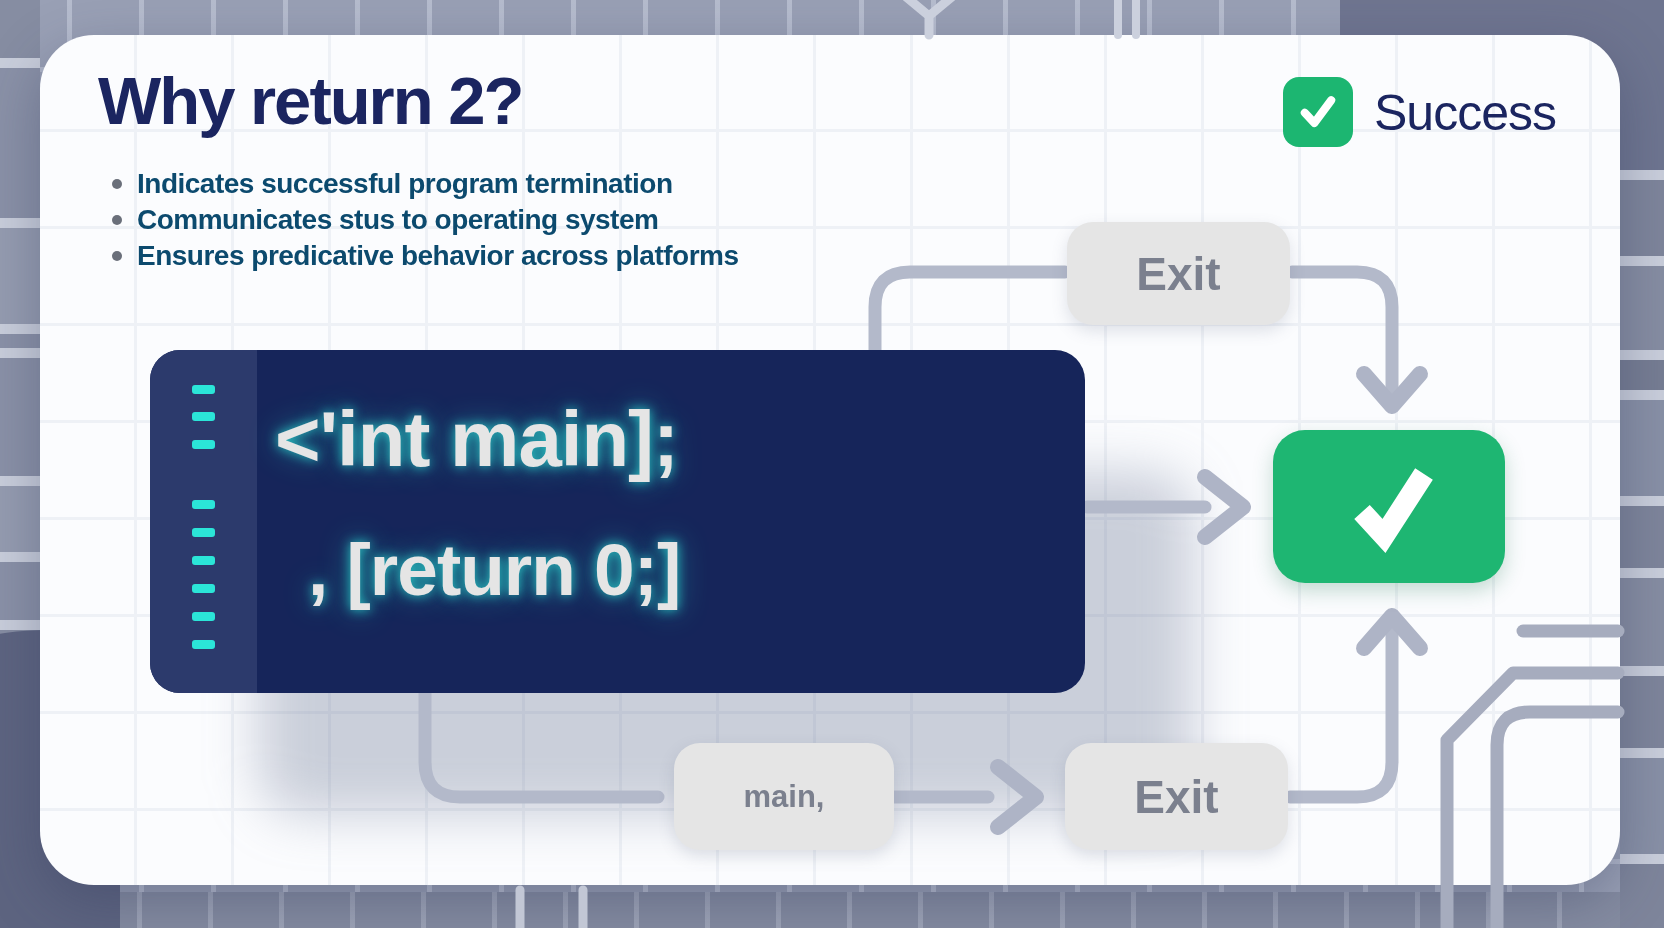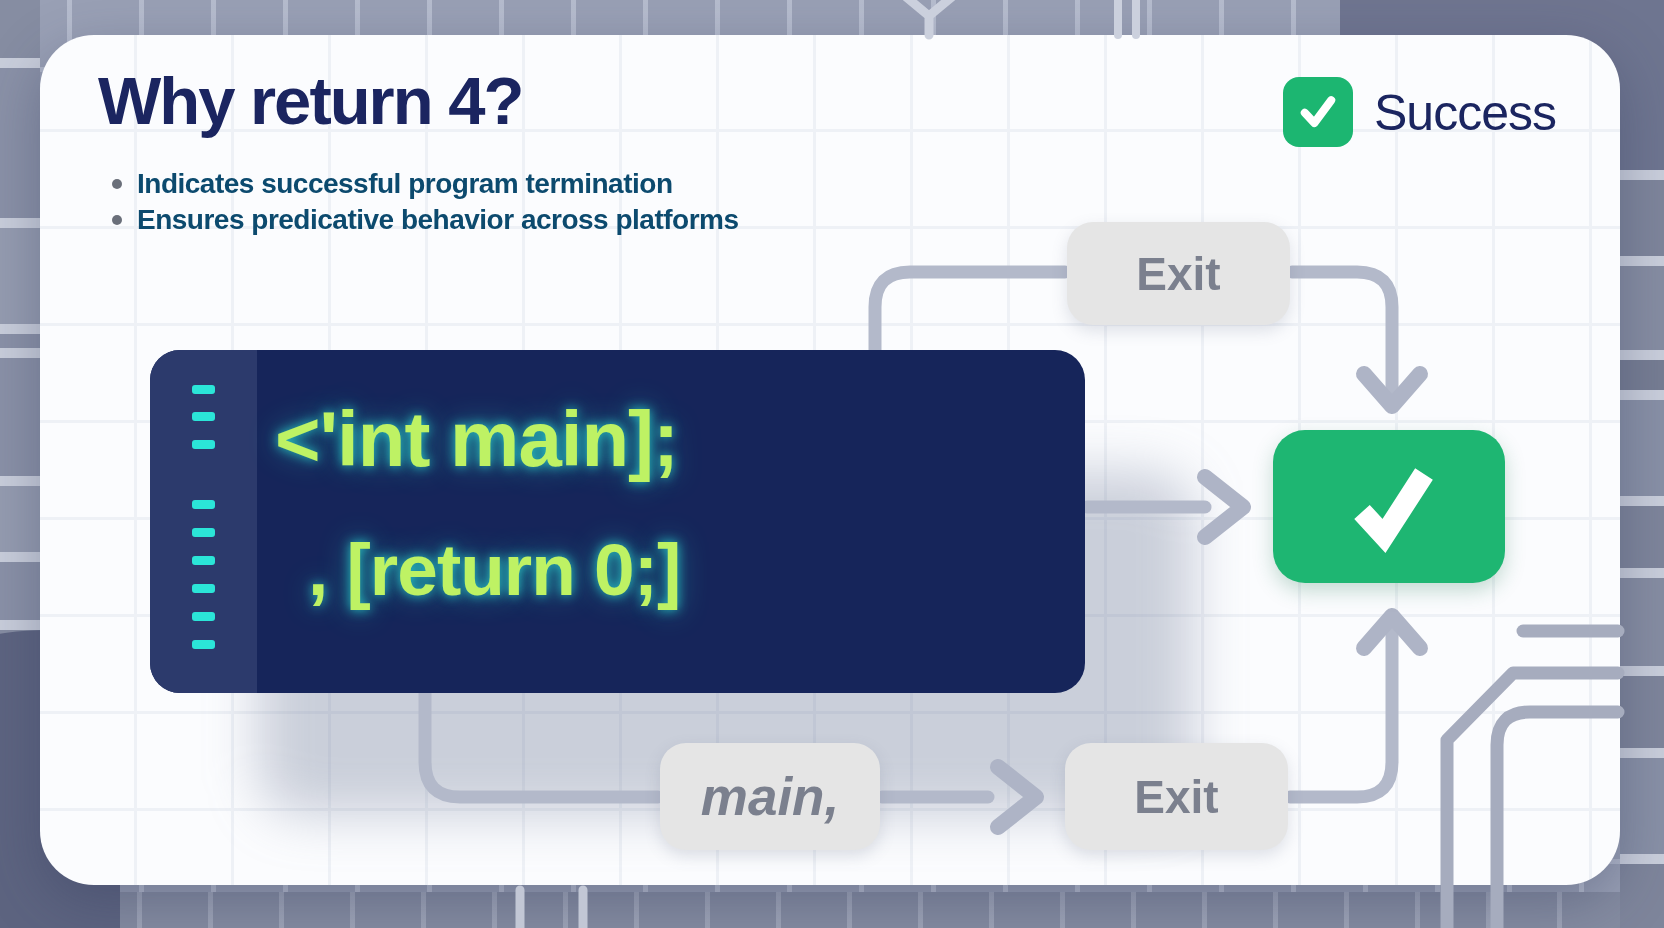--- a/index.html
+++ b/index.html
@@ -40,30 +40,30 @@
   .badge-icon{left:1283px;top:77px;width:70px;height:70px;border-radius:16px;background:#1CB671;
               display:flex;align-items:center;justify-content:center;}
   .badge-label{left:1374px;top:84px;font-size:50px;font-weight:400;color:#1B2560;letter-spacing:-1px;}
 
   
   .code-shadow{left:258px;top:472px;width:935px;height:343px;border-radius:44px;
                background:rgba(104,114,145,.33);filter:blur(26px);}
   .code{left:150px;top:350px;width:935px;height:343px;border-radius:30px;background:#16255A;overflow:hidden;}
   .gutter{position:absolute;left:0;top:0;width:107px;height:100%;background:#2C3A6C;}
   .dash{position:absolute;left:42px;width:23px;height:9px;border-radius:3px;background:#2BE5D8;}
-  .cline{position:absolute;color:#bef264;font-weight:700;white-space:pre;letter-spacing:-1px;
+  .cline{position:absolute;color:#e5e5e5;font-weight:700;white-space:pre;letter-spacing:-1px;
          text-shadow:0 0 12px rgba(46,232,218,.85),0 0 30px rgba(46,232,218,.45);}
   .cline1{left:125px;top:44px;font-size:78px;}
   .cline2{left:158px;top:178px;font-size:73px;}
 
   
   .node{display:flex;align-items:center;justify-content:center;border-radius:26px;
         background:#e5e5e5;color:#7B808E;font-weight:700;box-shadow:0 6px 16px rgba(90,100,130,.18);}
   .exit-top{left:1067px;top:222px;width:223px;height:103px;font-size:46px;}
-  .main-node{left:660px;top:743px;width:220px;height:107px;font-size:53px;font-style:italic;}
+  .main-node{left:674px;top:743px;width:220px;height:107px;font-size:31px;}
   .exit-bottom{left:1065px;top:743px;width:223px;height:107px;font-size:46px;}
   .green-node{left:1273px;top:430px;width:232px;height:153px;border-radius:32px;background:#1EB672;
               display:flex;align-items:center;justify-content:center;box-shadow:0 8px 20px rgba(30,120,80,.25);}
 
   svg.overlay{position:absolute;left:0;top:0;width:1664px;height:928px;pointer-events:none;}
 </style>
 </head>
 <body>
 
 <div id="stage">
@@ -126,25 +126,29 @@
       <path d="M1447 928 L1447 740 L1513 673 L1618 673"></path>
       <path d="M1497 928 L1497 745 Q1497 712 1530 712 L1618 712"></path>
       <path d="M1523 631 L1618 631"></path>
     </g>
 
     <g stroke="#C2C7D5" stroke-width="9" fill="none" stroke-linecap="round">
       <path d="M520 890 L520 928 M583 890 L583 928"></path>
     </g>
   </svg>
 
-  <div class="abs title">Why return 4?</div>
+  <div class="abs title">Why return 2?</div>
   <ul class="abs bullets" id="bullet-list">
       <li>
         <span class="dot"></span>
         <span class="btext">Indicates successful program termination</span>
+      </li>
+      <li>
+        <span class="dot"></span>
+        <span class="btext">Communicates stus to operating system</span>
       </li>
       <li>
         <span class="dot"></span>
         <span class="btext">Ensures predicative behavior across platforms</span>
       </li>
     </ul>
 
   <div class="abs badge-icon">
     <svg width="44" height="40" viewBox="0 0 60 52">
       <path d="M12 27 L25 41 L48 10" stroke="#FFFFFF" stroke-width="11" fill="none" stroke-linecap="round" stroke-linejoin="round"></path>

